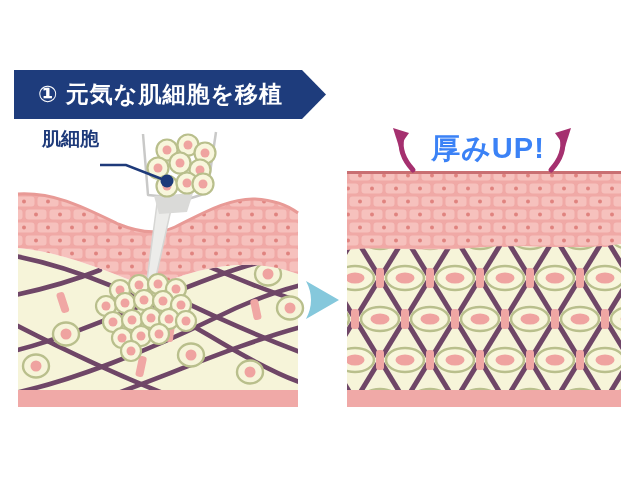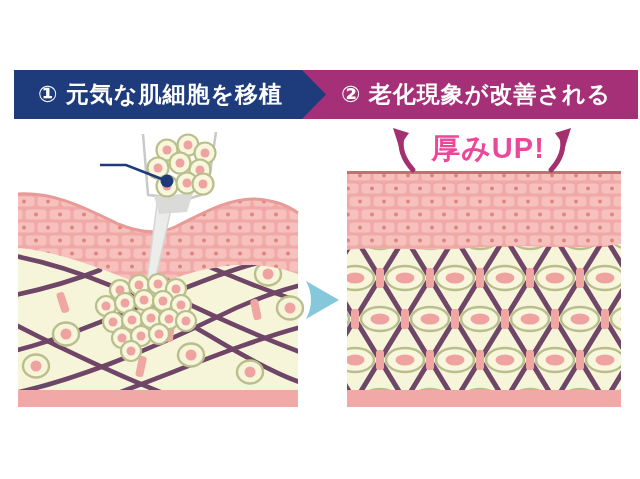--- a/index.html
+++ b/index.html
@@ -21,21 +21,21 @@
   .banner-right {
     left:288px; width:350px; background:#a53077; z-index:1;
     justify-content:center; padding-left:26px; box-sizing:border-box;
   }
   .callout {
     position:absolute; left:42px; top:128px; z-index:3;
     font-size:19px; font-weight:bold; color:#1e3a7a; line-height:1.2;
   }
   .thickness {
     position:absolute; left:380px; top:129px; width:216px; z-index:3;
-    text-align:center; font-size:29px; font-weight:bold; color:#ec4899; letter-spacing:1px;
+    text-align:center; font-size:29px; font-weight:bold; color:#3b82f6; letter-spacing:1px;
   }
 </style>
 </head>
 <body>
 
 <div class="canvas">
 
   <svg class="scene" viewBox="0 0 640 479" xmlns="http://www.w3.org/2000/svg">
     <defs>
       <pattern id="bricks" x="0" y="0" width="48" height="26" patternUnits="userSpaceOnUse">
@@ -277,21 +277,19 @@
     </g>
     <g>
       <path d="M551,170 C560,160 565,150 562,138" stroke="#a5306f" stroke-width="5" fill="none" stroke-linecap="round"></path>
       <polygon points="571,128 555,133 565,147" fill="#a5306f"></polygon>
     </g>
   </svg>
 
   <div class="banner banner-left">
     <span>① 元気な肌細胞を移植</span>
   </div>
-  <div class="banner banner-right">
-    <span>② 老化現象が改善される</span>
-  </div>
 
   <div class="callout">
+    <div>肌細胞</div>
   </div>
 
   <div class="thickness">厚みUP!</div>
 </div>
 
 </body></html>

